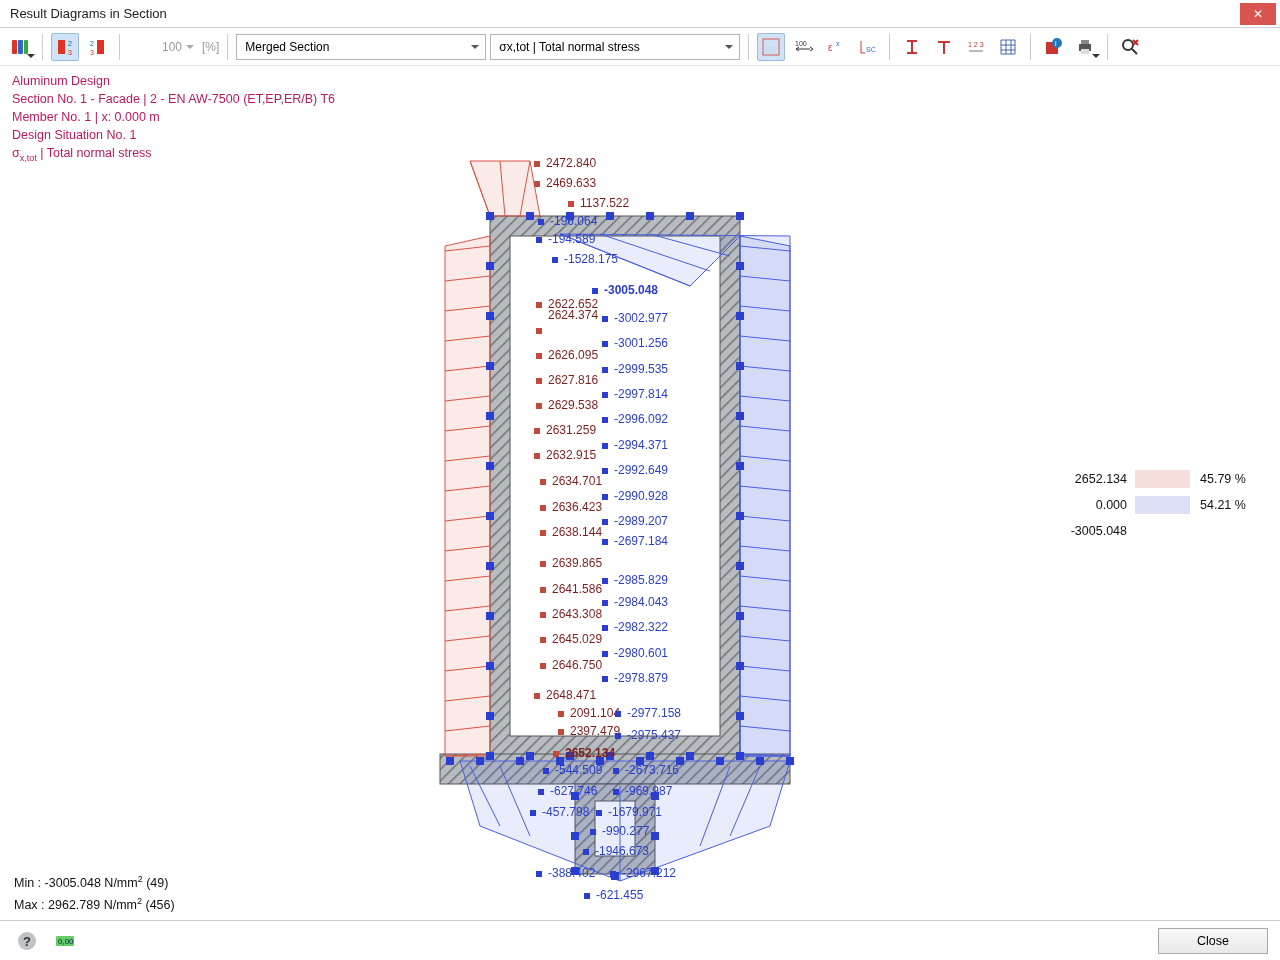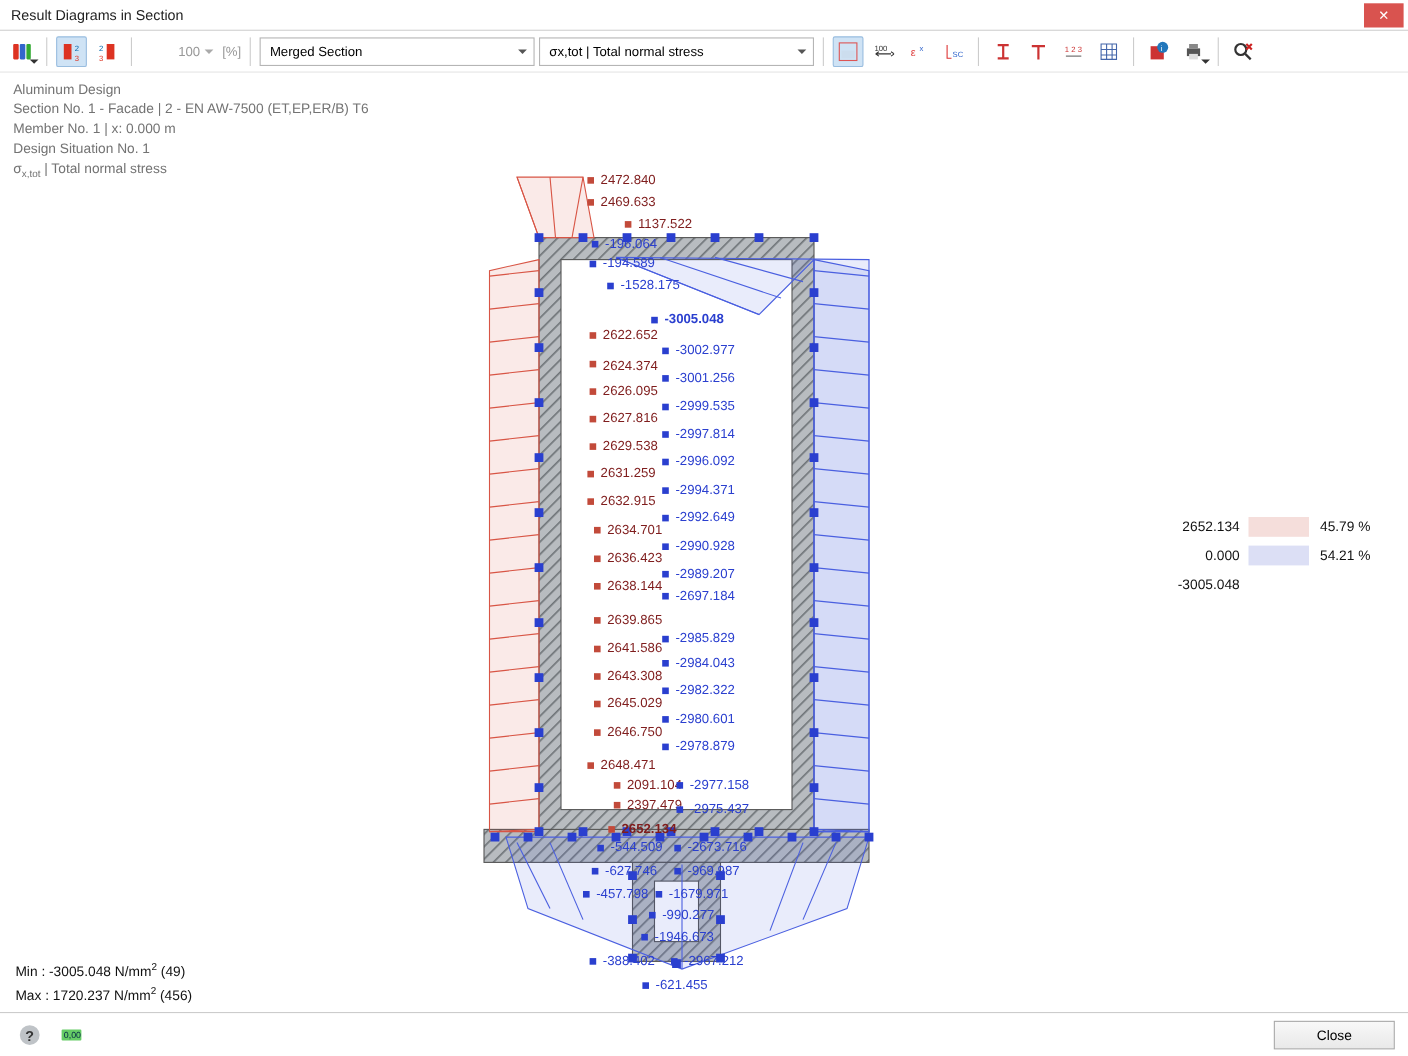--- a/index.html
+++ b/index.html
@@ -19,21 +19,21 @@
 .percent { width:70px; font-size:12px; color:#999; text-align:right; padding-right:16px; position:relative; border:none; }
 .percent::after { content:""; position:absolute; right:4px; top:50%; margin-top:-2px; border:4px solid transparent; border-top-color:#aaa; }
 .unit { font-size:12px; color:#999; }
 .select1 { width:250px; }
 .select2 { width:250px; }
 
 .caret-down { position:absolute; right:-2px; bottom:-2px; border:4px solid transparent; border-top-color:#333; }
 
 .content { position:relative; width:1280px; height:calc(960px - 28px - 38px - 40px); }
 
-.infoblock { position:absolute; left:12px; top:6px; font-size:12.5px; line-height:18px; color:#737373; }
+.infoblock { position:absolute; left:12px; top:6px; font-size:12.5px; line-height:18px; color:#be185d; }
 .sigma sub { font-size:9px; }
 
 .minmax { position:absolute; left:14px; bottom:6px; font-size:12.5px; line-height:18px; color:#111; }
 .minmax sup { font-size:9px; }
 
 .canvas { position:absolute; left:0; top:0; width:100%; height:100%; }
 .canvas svg { position:absolute; left:0; top:0; }
 
 .stressval { position:absolute; font-size:12px; white-space:nowrap; }
 .pos { color:#7f1d1d; }
@@ -322,21 +322,21 @@
 
   <div id="stress-labels">
       <div class="stressval pos" style="left: 546px; top: 90px;">2472.840</div>
       <div class="sqmark" style="left: 534px; top: 95px;"></div>
       <div class="stressval pos" style="left: 546px; top: 110px;">2469.633</div>
       <div class="sqmark" style="left: 534px; top: 115px;"></div>
       <div class="stressval pos" style="left: 580px; top: 130px;">1137.522</div>
       <div class="sqmark" style="left: 568px; top: 135px;"></div>
       <div class="stressval pos" style="left: 548px; top: 231px;">2622.652</div>
       <div class="sqmark" style="left: 536px; top: 236px;"></div>
-      <div class="stressval pos" style="left: 548px; top: 259px;">2624.374</div>
+      <div class="stressval pos" style="left: 548px; top: 242px;">2624.374</div>
       <div class="sqmark" style="left: 536px; top: 262px;"></div>
       <div class="stressval pos" style="left: 548px; top: 282px;">2626.095</div>
       <div class="sqmark" style="left: 536px; top: 287px;"></div>
       <div class="stressval pos" style="left: 548px; top: 307px;">2627.816</div>
       <div class="sqmark" style="left: 536px; top: 312px;"></div>
       <div class="stressval pos" style="left: 548px; top: 332px;">2629.538</div>
       <div class="sqmark" style="left: 536px; top: 337px;"></div>
       <div class="stressval pos" style="left: 546px; top: 357px;">2631.259</div>
       <div class="sqmark" style="left: 534px; top: 362px;"></div>
       <div class="stressval pos" style="left: 546px; top: 382px;">2632.915</div>
@@ -442,21 +442,21 @@
         <div class="sw" style="background:#dcdff5"></div>
         <div class="pct">54.21 %</div>
       </div>
     <div class="row">
         <div class="num">-3005.048</div>
       </div>
   </div>
 
   <div class="minmax">
     <div><span>Min :</span> <span>-3005.048 N/mm</span><sup>2</sup> <span>(49)</span></div>
-    <div><span>Max :</span><span> 1720.237 N/mm</span><sup>2</sup> <span>(456)</span></div>
+    <div><span>Max :</span><span> 2962.789 N/mm</span><sup>2</sup> <span>(456)</span></div>
   </div>
 
 </div>
 
 <div class="footer">
   <div class="fbtn">
       <svg viewBox="0 0 22 22">
         <circle cx="11" cy="11" r="9" fill="#bfc3c7"></circle>
         <text x="7" y="16" font-size="13" fill="#333" font-weight="bold">?</text>
       </svg>

